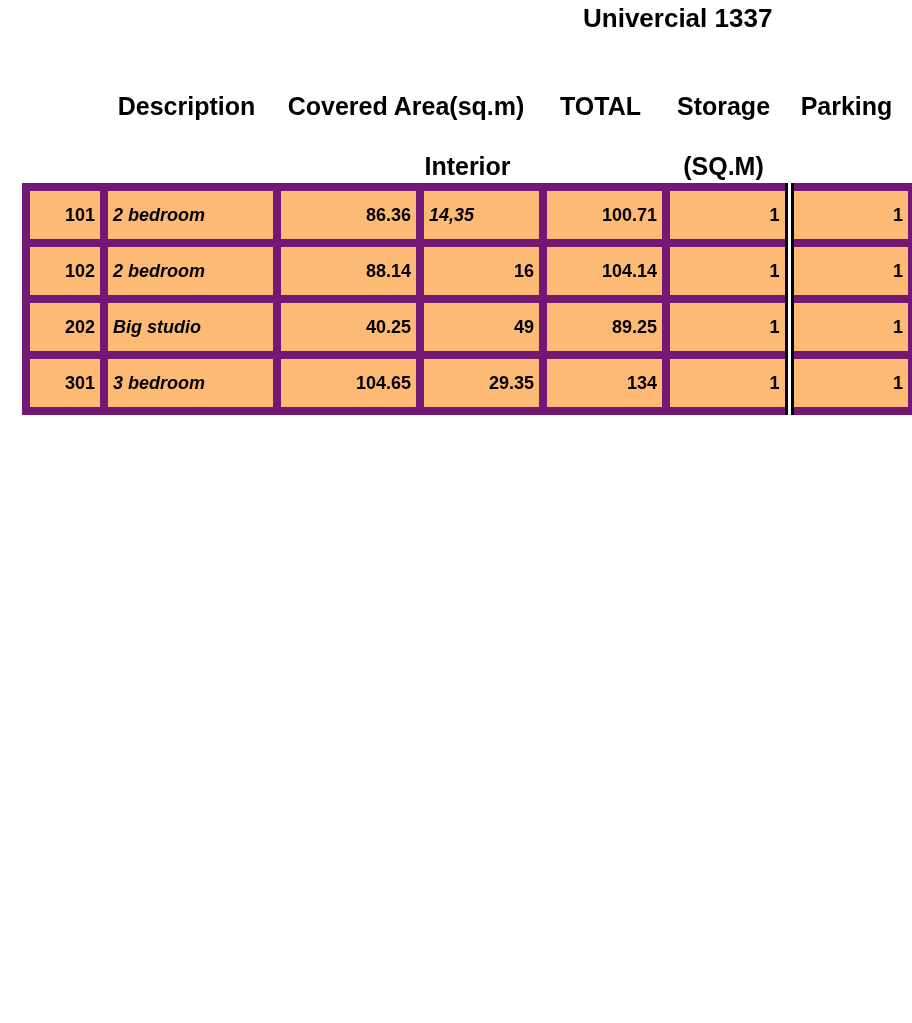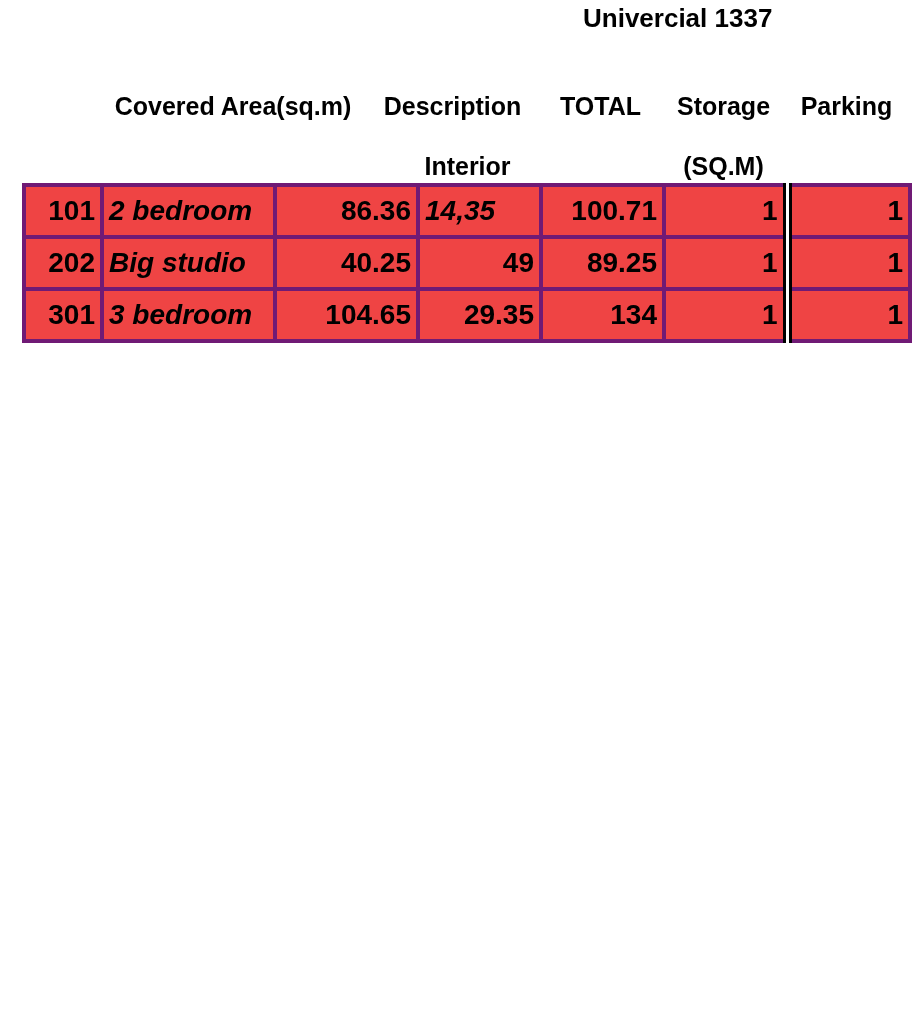--- a/index.html
+++ b/index.html
@@ -52,42 +52,42 @@
 
   table.units {
     position: absolute;
     left: 22px;
     top: 183px;
     width: 886px;
     border-collapse: collapse;
     table-layout: fixed;
   }
   table.units td {
-    border: 4px solid #701a75;
+    border: 8px solid #701a75;
     height: 48px;
-    font-size: 28px;
+    font-size: 18px;
     padding: 0 5px;
     overflow: hidden;
     white-space: nowrap;
-    background: #ef4444;
+    background: #fdba74;
   }
   td.cell-num   { text-align: right; }
   td.cell-text  { text-align: left; font-style: italic; }
   
   table.units td.cell-parking { border-left: 9px double #000000; }
 </style>
 </head>
 <body>
 
 <div class="doc-title">Univercial 1337</div>
 
 <div class="hdr-row hdr-row-1">
   <div class="hdr-cell w-c1"></div>
+  <div class="hdr-cell w-c2">Description</div>
   <div class="hdr-cell w-c34">Covered Area(sq.m)</div>
-  <div class="hdr-cell w-c2">Description</div>
   <div class="hdr-cell w-c5">TOTAL</div>
   <div class="hdr-cell w-c6">Storage</div>
   <div class="hdr-cell w-c7">Parking</div>
 </div>
 
 <div class="hdr-row hdr-row-2">
   <div class="hdr-cell w-c12"></div>
   <div class="hdr-cell w-c3">Interior</div>
   <div class="hdr-cell w-c4">Veranda</div>
   <div class="hdr-cell w-c5">(SQ.M)</div>
@@ -107,20 +107,29 @@
     <tr>
       <td class="cell-num">101</td>
       <td class="cell-text">2 bedroom</td>
       <td class="cell-num">86.36</td>
       <td class="cell-text">14,35</td>
       <td class="cell-num">100.71</td>
       <td class="cell-num">1</td>
       <td class="cell-num cell-parking">1</td>
     </tr>
     <tr>
+      <td class="cell-num">102</td>
+      <td class="cell-text">2 bedroom</td>
+      <td class="cell-num">88.14</td>
+      <td class="cell-num">16</td>
+      <td class="cell-num">104.14</td>
+      <td class="cell-num">1</td>
+      <td class="cell-num cell-parking">1</td>
+    </tr>
+    <tr>
       <td class="cell-num">202</td>
       <td class="cell-text">Big studio</td>
       <td class="cell-num">40.25</td>
       <td class="cell-num">49</td>
       <td class="cell-num">89.25</td>
       <td class="cell-num">1</td>
       <td class="cell-num cell-parking">1</td>
     </tr>
     <tr>
       <td class="cell-num">301</td>

